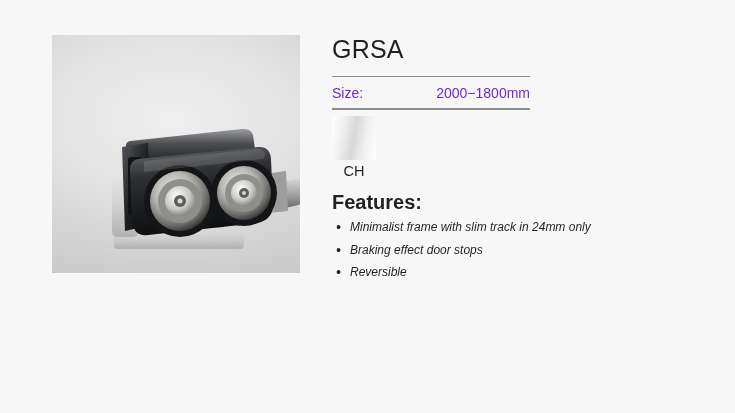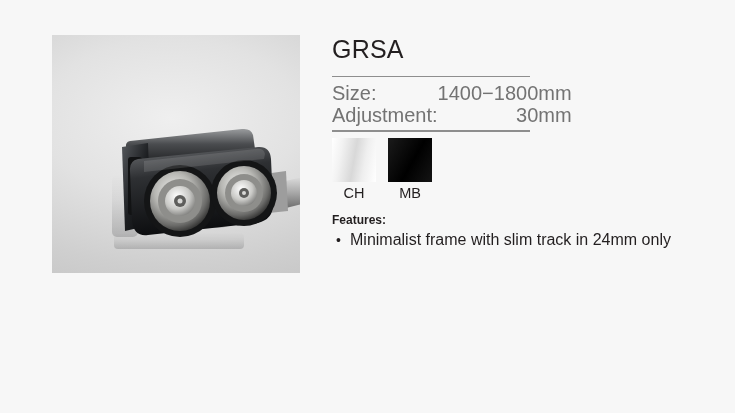--- a/index.html
+++ b/index.html
@@ -59,24 +59,24 @@
     width: 198px;
   }
   .rule.top { margin-top: 12px; }
   .spec-table {
     width: 198px;
     border-collapse: collapse;
     margin-top: 5px;
     margin-bottom: 4px;
   }
   .spec-table td {
-    font-size: 20px;
+    font-size: 14px;
     line-height: 22px;
     padding: 0;
-    color: #737373;
+    color: #6d28d9;
     white-space: nowrap;
   }
   .spec-table td.value {
     text-align: right;
   }
   .finishes-label {
     font-size: 14.5px;
     line-height: 20px;
     margin-top: 5px;
     margin-bottom: 5px;
@@ -107,38 +107,39 @@
   }
   .swatch-caption {
     font-size: 14.5px;
     text-align: center;
     margin-top: 3px;
     color: #231f20;
   }
 
   
   .features-heading {
-    font-size: 12px;
+    font-size: 20px;
     font-weight: bold;
     margin-top: 12px;
     margin-bottom: 2px;
     color: #231f20;
   }
   .features-list {
     list-style: none;
     margin: 0;
     padding: 0;
   }
   .features-list li {
     position: relative;
-    font-size: 16px;
+    font-size: 12px;
     line-height: 22.5px;
     padding-left: 18px;
     color: #231f20;
     white-space: nowrap;
+    font-style: italic;
   }
   .features-list li::before {
     content: "\2022";
     position: absolute;
     left: 4px;
     top: 0;
     font-size: 14px;
     color: #231f20;
   }
 </style>
@@ -227,44 +228,38 @@
   </div>
 
   <div class="info">
     <h1 class="title">GRSA</h1>
     <hr class="rule top">
 
     <table class="spec-table">
       <tbody>
         <tr>
           <td class="label">Size:</td>
-          <td class="value">1400−1800mm</td>
-        </tr>
-        <tr>
-          <td class="label">Adjustment:</td>
-          <td class="value">30mm</td>
+          <td class="value">2000−1800mm</td>
         </tr>
       </tbody>
     </table>
 
     <hr class="rule">
 
 
     <hr class="rule">
 
     <div class="swatch-row">
       <div class="swatch-item">
         <div class="swatch ch"></div>
         <div class="swatch-caption">CH</div>
       </div>
-      <div class="swatch-item">
-        <div class="swatch mb"></div>
-        <div class="swatch-caption">MB</div>
-      </div>
     </div>
 
     <div class="features-heading">Features:</div>
     <ul class="features-list">
       <li>Minimalist frame with slim track in 24mm only</li>
+      <li>Braking effect door stops</li>
+      <li>Reversible</li>
     </ul>
   </div>
 
 </div>
 
 </body></html>

